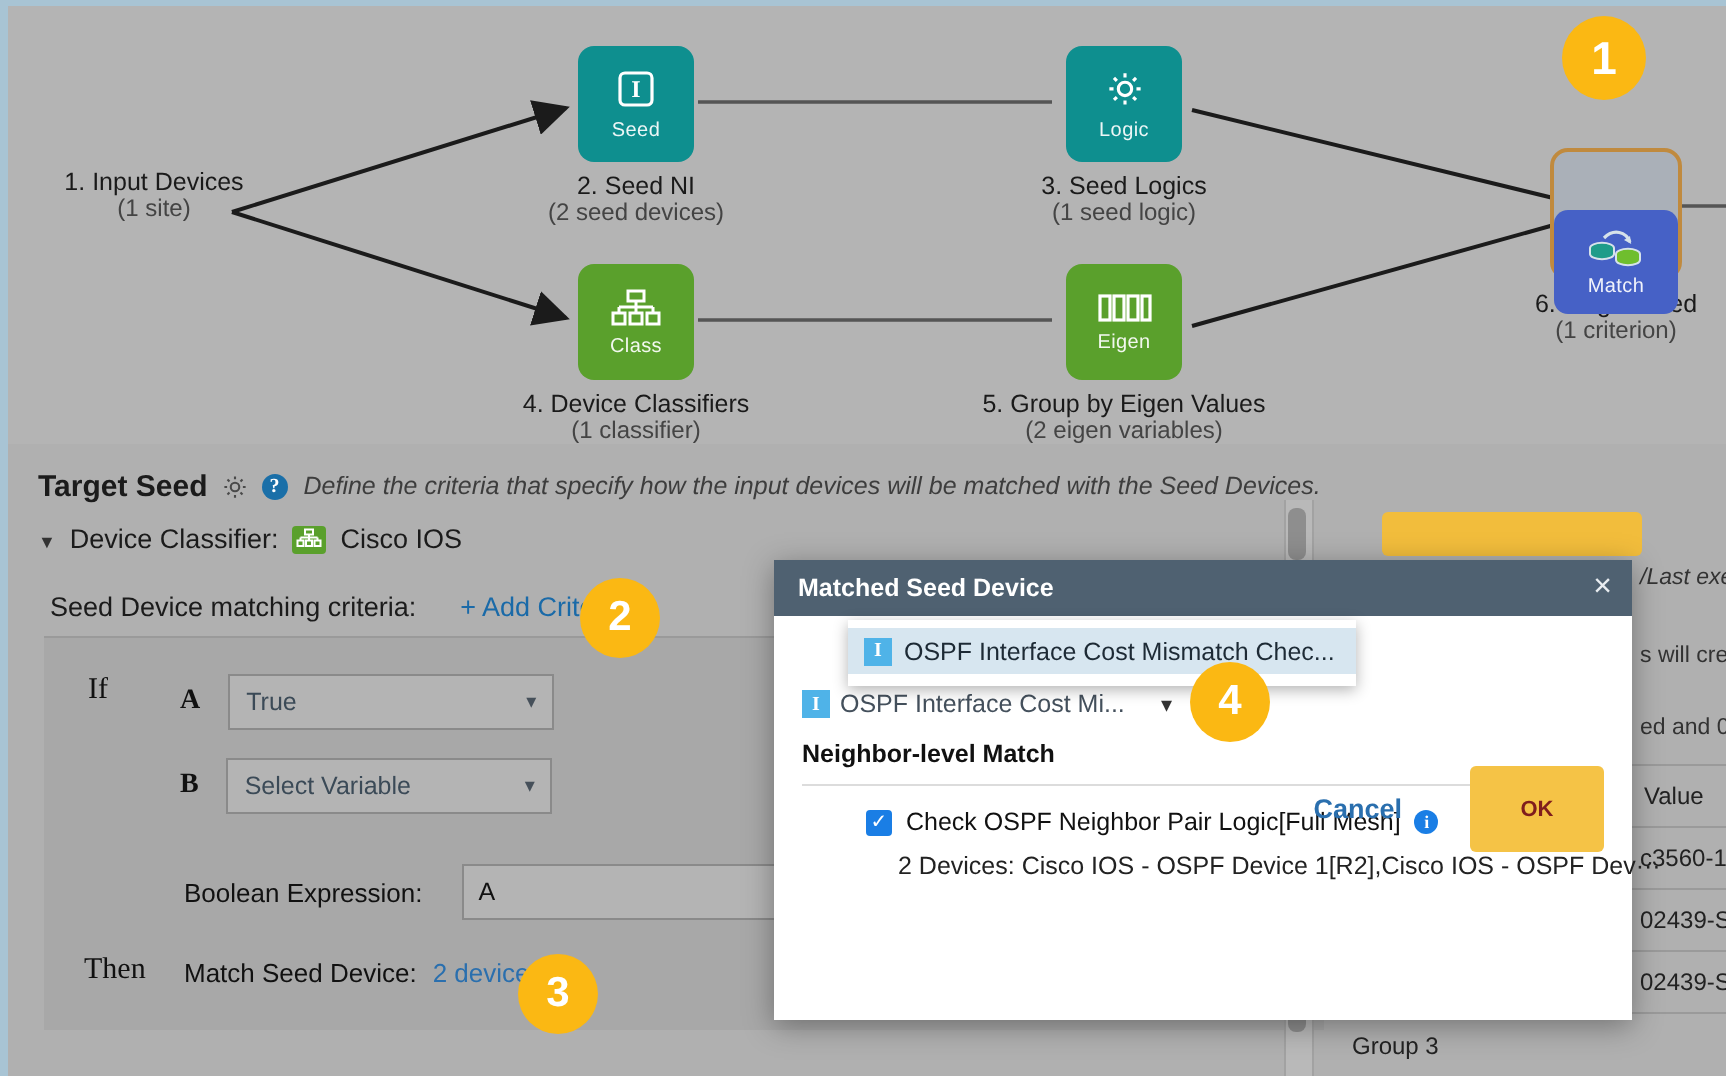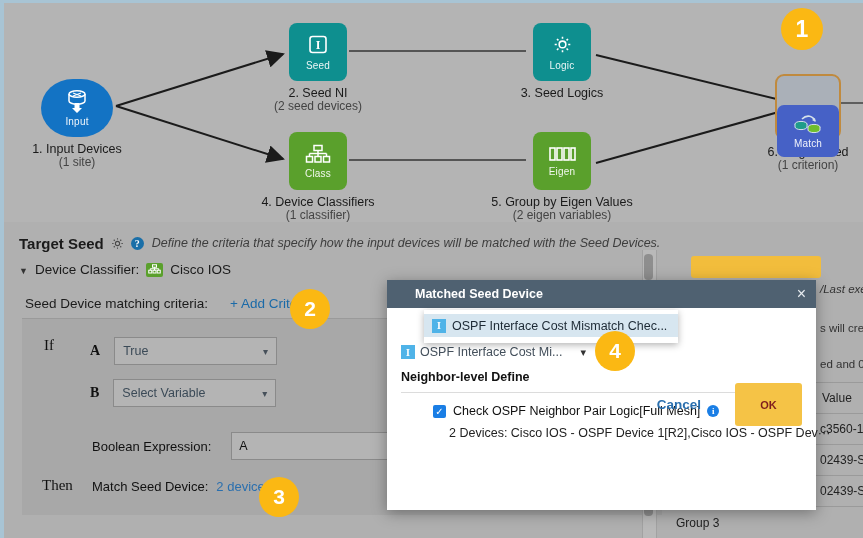--- a/index.html
+++ b/index.html
@@ -117,21 +117,21 @@
   .gcell{position:absolute;font-size:12px;color:#222;white-space:nowrap;}
 
   
   .modal{
     position:absolute;left:387px;top:280px;width:429px;height:230px;
     background:#fff;box-shadow:0 3px 14px rgba(0,0,0,.35);
     z-index:40;
   }
   .m-hd{
     height:28px;background:#4f6171;display:flex;align-items:center;
-    justify-content:space-between;padding:0 10px 0 28px;box-sizing:border-box;
+    justify-content:space-between;padding:0 10px 0 12px;box-sizing:border-box;
   }
   .m-title{color:#fff;font-size:12.5px;font-weight:bold;}
   .m-x{color:#e9edf1;font-size:16px;cursor:pointer;line-height:1;}
   .m-body{position:relative;padding:10px 14px 0 14px;}
   .combo{display:flex;align-items:center;gap:5px;margin-top:27px;cursor:pointer;width:185px;}
   .ibadge{
     width:14px;height:14px;background:#4fb3e8;color:#fff;font-size:10px;font-weight:bold;
     display:flex;align-items:center;justify-content:center;font-family:"Liberation Serif",serif;
     flex:none;
   }
@@ -183,29 +183,20 @@
         <path d="M108,103 L275,51" stroke="#1b1b1b" stroke-width="2" fill="none" marker-end="url(#ah)"></path>
         <path d="M108,103 L275,156" stroke="#1b1b1b" stroke-width="2" fill="none" marker-end="url(#ah)"></path>
         <path d="M341,48 L518,48" stroke="#555" stroke-width="1.8" fill="none"></path>
         <path d="M341,157 L518,157" stroke="#555" stroke-width="1.8" fill="none"></path>
         <path d="M588,52 L785,100" stroke="#1b1b1b" stroke-width="2" fill="none" marker-end="url(#ah)"></path>
         <path d="M588,160 L785,105" stroke="#1b1b1b" stroke-width="2" fill="none" marker-end="url(#ah)"></path>
         <path d="M828,100 L859,100" stroke="#555" stroke-width="1.8" fill="none"></path>
       </svg>
 
       <div class="node" style="left:69px;top:76px;">
-        <div class="shape blue-el">
-          <svg class="glyph" width="24" height="25" viewBox="0 0 24 25">
-            <ellipse cx="12" cy="5" rx="8" ry="3.2" fill="none" stroke="#fff" stroke-width="1.5"></ellipse>
-            <path d="M4,5 L4,12 A8,3.2 0 0 0 20,12 L20,5" fill="none" stroke="#fff" stroke-width="1.5"></path>
-            <path d="M8,4 L16,7 M16,4 L8,7" stroke="#fff" stroke-width="1.2"></path>
-            <path d="M9.5,14 L14.5,14 L14.5,19 L17,19 L12,24 L7,19 L9.5,19 Z" fill="#fff"></path>
-          </svg>
-          <span class="stag">Input</span>
-        </div>
         <div class="nlabel">1. Input Devices</div>
         <div class="nsub">(1 site)</div>
       </div>
 
       <div class="node" style="left:310px;top:20px;">
         <div class="shape teal">
           <svg class="glyph" width="24" height="24" viewBox="0 0 24 24">
             <rect x="4" y="2.5" width="16" height="16" rx="2.5" fill="none" stroke="#fff" stroke-width="1.6"></rect>
             <text x="12" y="14.5" font-size="12" font-family="Liberation Serif,serif" fill="#fff" text-anchor="middle" font-weight="bold">I</text>
           </svg>
@@ -219,20 +210,21 @@
         <div class="shape teal">
           <svg class="glyph" width="25" height="25" viewBox="0 0 24 24">
             <g fill="none" stroke="#fff" stroke-width="1.5">
               <circle cx="12" cy="11" r="3.2"></circle>
               <path d="M12,3.5 v2 M12,16.5 v2 M4.5,11 h2 M17.5,11 h2 M6.7,5.7 l1.4,1.4 M15.9,14.9 l1.4,1.4 M17.3,5.7 l-1.4,1.4 M8.1,14.9 l-1.4,1.4"></path>
             </g>
           </svg>
           <span class="stag">Logic</span>
         </div>
         <div class="nlabel">3. Seed Logics</div>
+        <div class="nsub">(1 seed logic)</div>
       </div>
 
       <div class="node" style="left:310px;top:129px;">
         <div class="shape green">
           <svg class="glyph" width="26" height="22" viewBox="0 0 26 22">
             <g fill="none" stroke="#fff" stroke-width="1.5">
               <rect x="9" y="1.5" width="8" height="5"></rect>
               <path d="M13,6.5 v3 M4.5,9.5 h17 M4.5,9.5 v3 M13,9.5 v3 M21.5,9.5 v3"></path>
               <rect x="1.5" y="12.5" width="6" height="5.5"></rect>
               <rect x="10" y="12.5" width="6" height="5.5"></rect>
@@ -386,21 +378,21 @@
           <span>OSPF Interface Cost Mismatch Chec...</span>
         </div>
       </div>
 
       <div class="combo">
         <span class="ibadge">I</span>
         <span class="combo-txt">OSPF Interface Cost Mi...</span>
         <span class="chev">▾</span>
       </div>
 
-      <div class="m-sec">Neighbor-level Define</div>
+      <div class="m-sec">Neighbor-level Match</div>
       <div class="m-hr"></div>
 
       <div class="m-chk">
         <span class="cbx">✓</span>
         <span class="m-chk-lb">Check OSPF Neighbor Pair Logic[Full Mesh]</span>
         <span class="info-ico">i</span>
       </div>
       <div class="m-devs">2 Devices: Cisco IOS - OSPF Device 1[R2],Cisco IOS - OSPF Dev···</div>
 
       <div class="m-ft">

